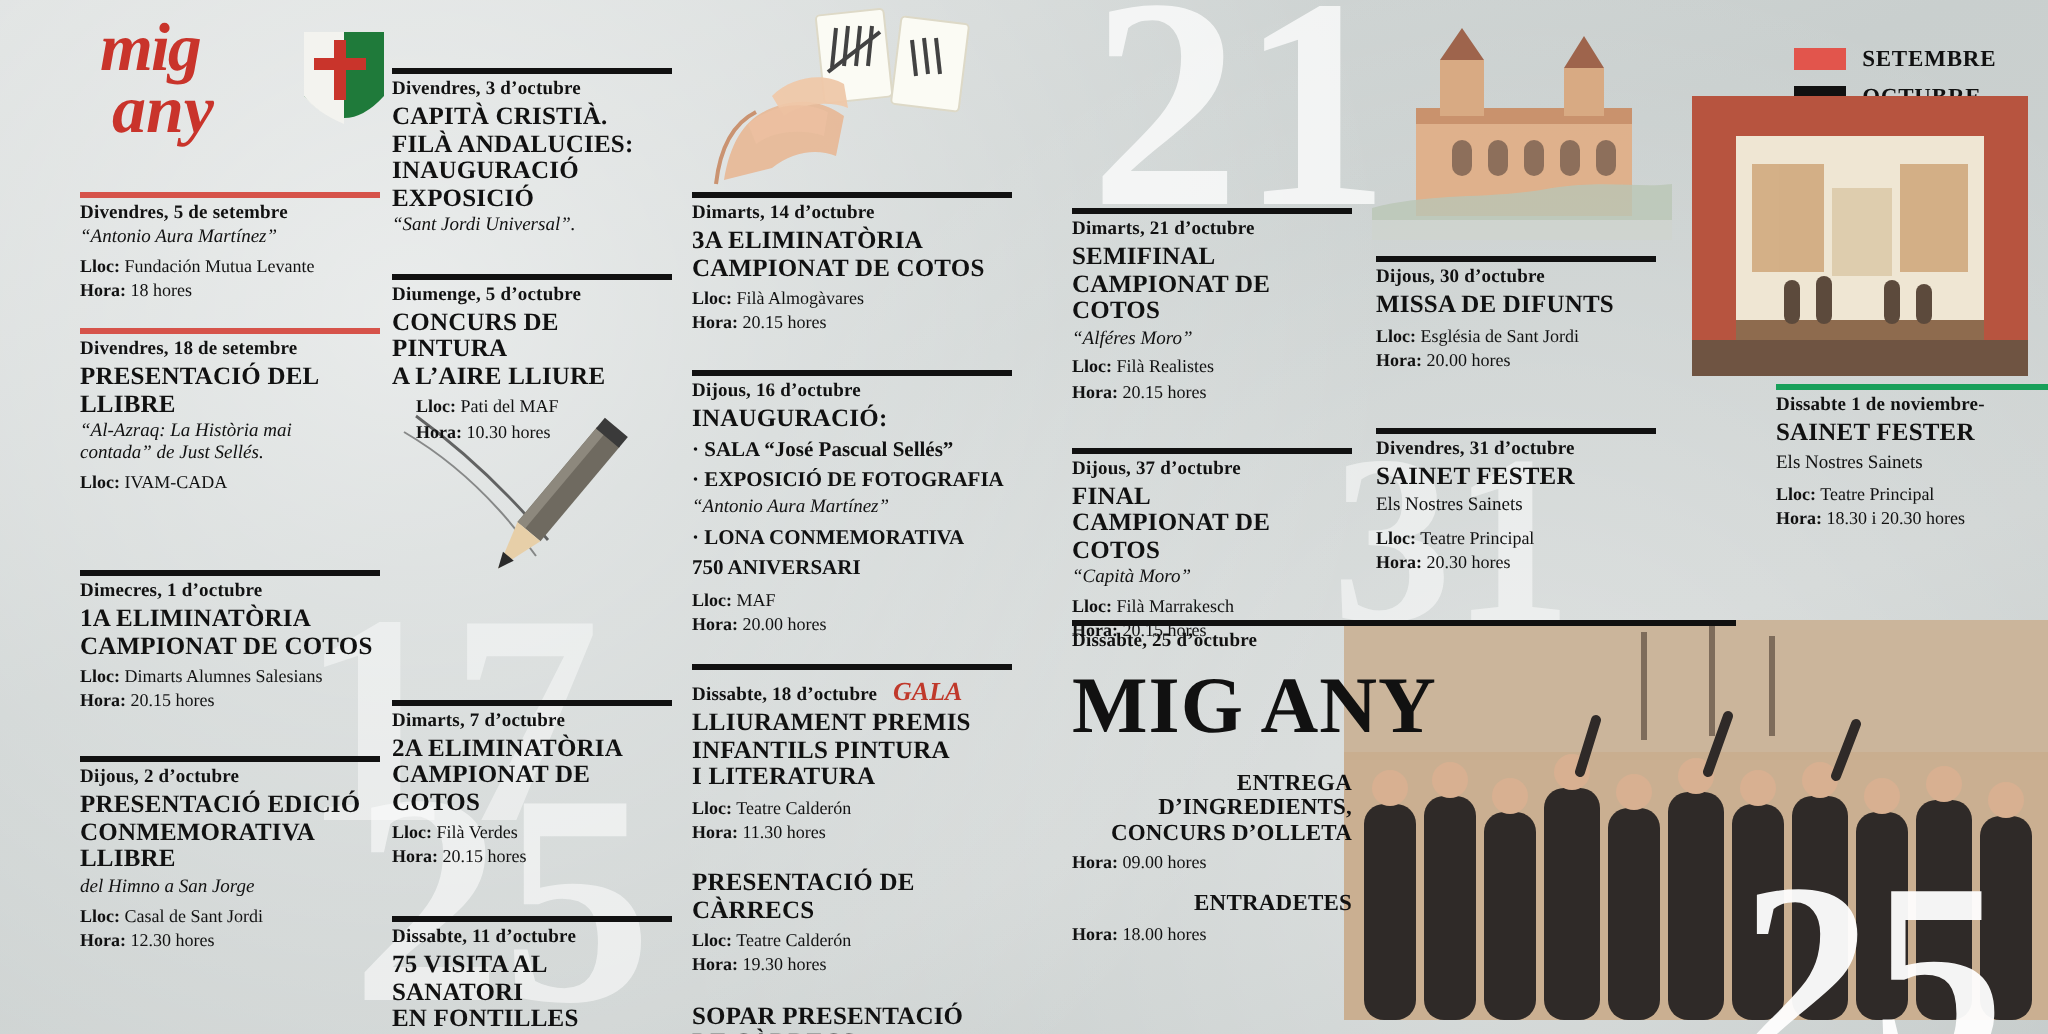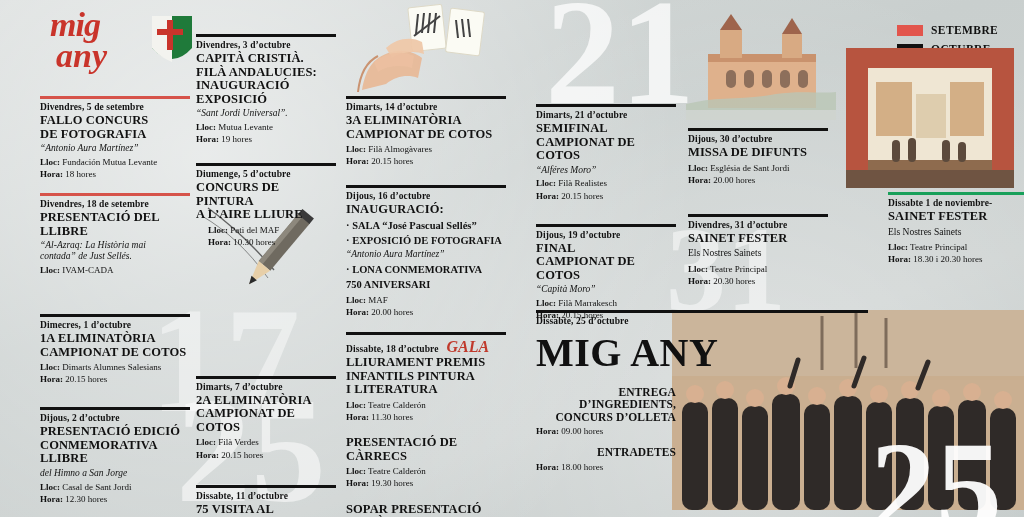--- a/index.html
+++ b/index.html
@@ -62,26 +62,26 @@
   .sub {
     font-size:9.5px; font-style:italic; color:#111; line-height:1.15;
     margin-bottom:2px;
   }
   .meta { font-size:9px; color:#111; line-height:1.35; }
   .meta b { font-weight:bold; }
   .bullets { font-size:10.5px; font-weight:bold; color:#111; line-height:1.25; margin:2px 0 3px 0; }
   .bullets div { margin-bottom:2px; }
   .bullets .it { font-style:italic; font-weight:normal; font-size:9.5px; }
   .gala {
-    font-size:16px; font-weight:bold; color:#c0392b; font-style:italic;
+    font-size:13px; font-weight:bold; color:#c0392b; font-style:italic;
   }
 
   
   .legend { position:absolute; right:22px; top:24px; }
-  .legend-row { display:flex; align-items:center; margin-bottom:7px; }
+  .legend-row { display:flex; align-items:flex-start; margin-bottom:7px; }
   .swatch { width:26px; height:11px; margin-right:8px; display:inline-block; }
   .legend-label { font-size:11.5px; font-weight:bold; color:#111; letter-spacing:.4px; }
 
   
   .logo { position:absolute; left:50px; top:10px; width:150px; height:70px; }
   .logo .mig {
     font-family:"Liberation Serif", serif; font-style:italic; font-weight:bold;
     font-size:34px; color:#c9342b; line-height:.9;
     letter-spacing:-1px;
   }
@@ -272,22 +272,20 @@
       </g>
     </svg>
   </div>
 
   <div class="ghost ghost-25big">25</div>
 
   <div class="col c1" style="top:96px">
     <div class="block">
       <div class="rule rule-red"></div>
       <div class="date">Divendres, 5 de setembre</div>
-      <div class="title" style="white-space:pre-line">FALLO CONCURS
-DE FOTOGRAFIA</div>
       <div class="sub">“Antonio Aura Martínez”</div>
       <div class="meta">
         <div><b>Lloc:</b>
           <span>Fundación Mutua Levante</span></div>
         <div><b>Hora:</b>
           <span>18 hores</span></div>
       </div>
     </div>
     <div class="block">
       <div class="rule rule-red"></div>
@@ -328,26 +326,20 @@
   </div>
 
   <div class="col c2">
     <div class="block">
       <div class="rule rule-black"></div>
       <div class="date">Divendres, 3 d’octubre</div>
       <div class="title" style="white-space:pre-line">CAPITÀ CRISTIÀ.
 FILÀ ANDALUCIES:
 INAUGURACIÓ EXPOSICIÓ</div>
       <div class="sub">“Sant Jordi Universal”.</div>
-      <div class="meta">
-        <div><b>Lloc:</b>
-          <span>Mutua Levante</span></div>
-        <div><b>Hora:</b>
-          <span>19 hores</span></div>
-      </div>
     </div>
     <div class="block" style="margin-top:18px">
       <div class="rule rule-black"></div>
       <div class="date">Diumenge, 5 d’octubre</div>
       <div class="title" style="white-space:pre-line">CONCURS DE PINTURA
 A L’AIRE LLIURE</div>
       <div class="meta" style="margin-left:12px">
         <div><b>Lloc:</b>
           <span>Pati del MAF</span></div>
         <div><b>Hora:</b>
@@ -446,21 +438,21 @@
       <div class="sub">“Alféres Moro”</div>
       <div class="meta">
         <div><b>Lloc:</b>
           <span>Filà Realistes</span></div>
         <div><b>Hora:</b>
           <span>20.15 hores</span></div>
       </div>
     </div>
     <div class="block" style="margin-top:22px">
       <div class="rule rule-black"></div>
-      <div class="date">Dijous, 19 d’octubre</div>
+      <div class="date">Dijous, 37 d’octubre</div>
       <div class="title" style="white-space:pre-line">FINAL
 CAMPIONAT DE COTOS</div>
       <div class="sub">“Capità Moro”</div>
       <div class="meta">
         <div><b>Lloc:</b>
           <span>Filà Marrakesch</span></div>
         <div><b>Hora:</b>
           <span>20.15 hores</span></div>
       </div>
     </div>

